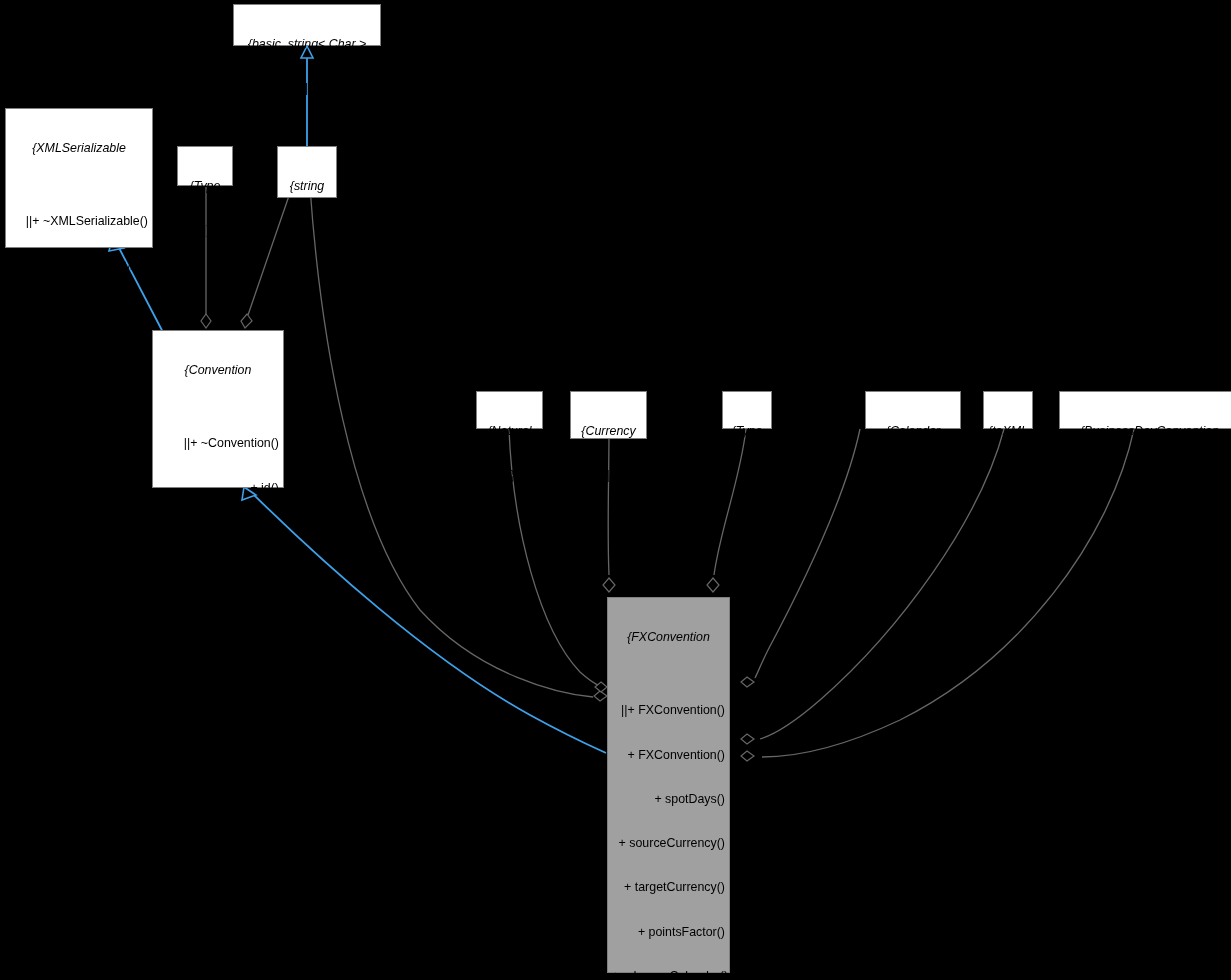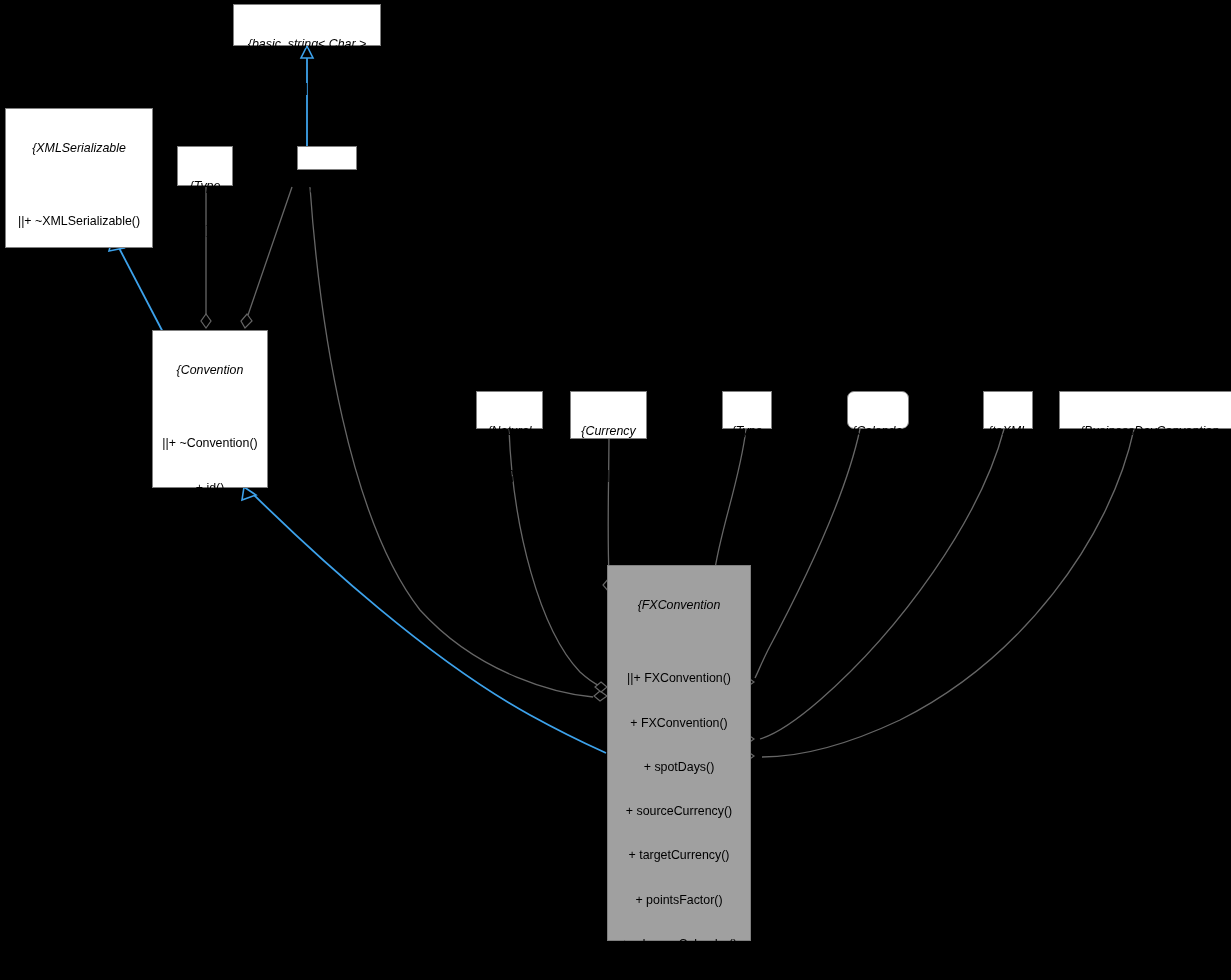--- a/index.html
+++ b/index.html
@@ -37,21 +37,21 @@
     z-index: 2;
   }
   .node.gray {
     background: #a0a0a0;
   }
   .node .hdr {
     text-align: center;
     font-style: italic;
   }
   .node .members {
-    text-align: center;
+    text-align: right;
   }
   .node .closer {
     text-align: center;
   }
 </style>
 </head>
 <body>
 
 <div id="canvas">
 
@@ -118,26 +118,26 @@
       <div>+ toXMLString()</div>
     </div>
     <div class="closer">}</div>
   </div>
 
   <div class="node" style="left:177px; top:146px; width:56px; height:40px;">
     <div class="hdr">{Type</div>
     <div class="closer">||}</div>
   </div>
 
-  <div class="node" style="left:277px; top:146px; width:60px; height:24px;margin-left:20px;">
+  <div class="node" style="left:277px; top:146px; width:60px; height:52px;">
     <div class="hdr">{string</div>
     <div class="closer">||}</div>
   </div>
 
-  <div class="node" style="left:152px; top:330px; width:116px; height:158px;">
+  <div class="node" style="left:152px; top:330px; width:132px; height:158px;">
     <div class="hdr">{Convention</div>
     <div class="members">
       <div>||+ ~Convention()</div>
       <div>+ id()</div>
       <div>+ type()</div>
       <div>* build()</div>
       <div>* Convention()</div>
       <div>* Convention()</div>
       <div>* id()</div>
       <div>* type()</div>
@@ -153,36 +153,36 @@
   <div class="node" style="left:570px; top:391px; width:77px; height:48px;">
     <div class="hdr">{Currency</div>
     <div class="closer">||}</div>
   </div>
 
   <div class="node" style="left:722px; top:391px; width:50px; height:38px;">
     <div class="hdr">{Type</div>
     <div class="closer">||}</div>
   </div>
 
-  <div class="node" style="left:847px; top:391px; width:62px; height:38px;border-radius:7px;">
+  <div class="node" style="left:865px; top:391px; width:96px; height:38px;">
     <div class="hdr">{Calendar</div>
     <div class="closer">||}</div>
   </div>
 
   <div class="node" style="left:983px; top:391px; width:50px; height:38px;">
     <div class="hdr">{toXML</div>
     <div class="closer">||}</div>
   </div>
 
   <div class="node" style="left:1059px; top:391px; width:181px; height:38px;">
     <div class="hdr">{BusinessDayConvention</div>
     <div class="closer">||}</div>
   </div>
 
-  <div class="node gray" style="left:607px; top:565px; width:144px; height:376px;">
+  <div class="node gray" style="left:607px; top:597px; width:123px; height:376px;">
     <div class="hdr">{FXConvention</div>
     <div class="members">
       <div>||+ FXConvention()</div>
       <div>+ FXConvention()</div>
       <div>+ spotDays()</div>
       <div>+ sourceCurrency()</div>
       <div>+ targetCurrency()</div>
       <div>+ pointsFactor()</div>
       <div>+ advanceCalendar()</div>
       

